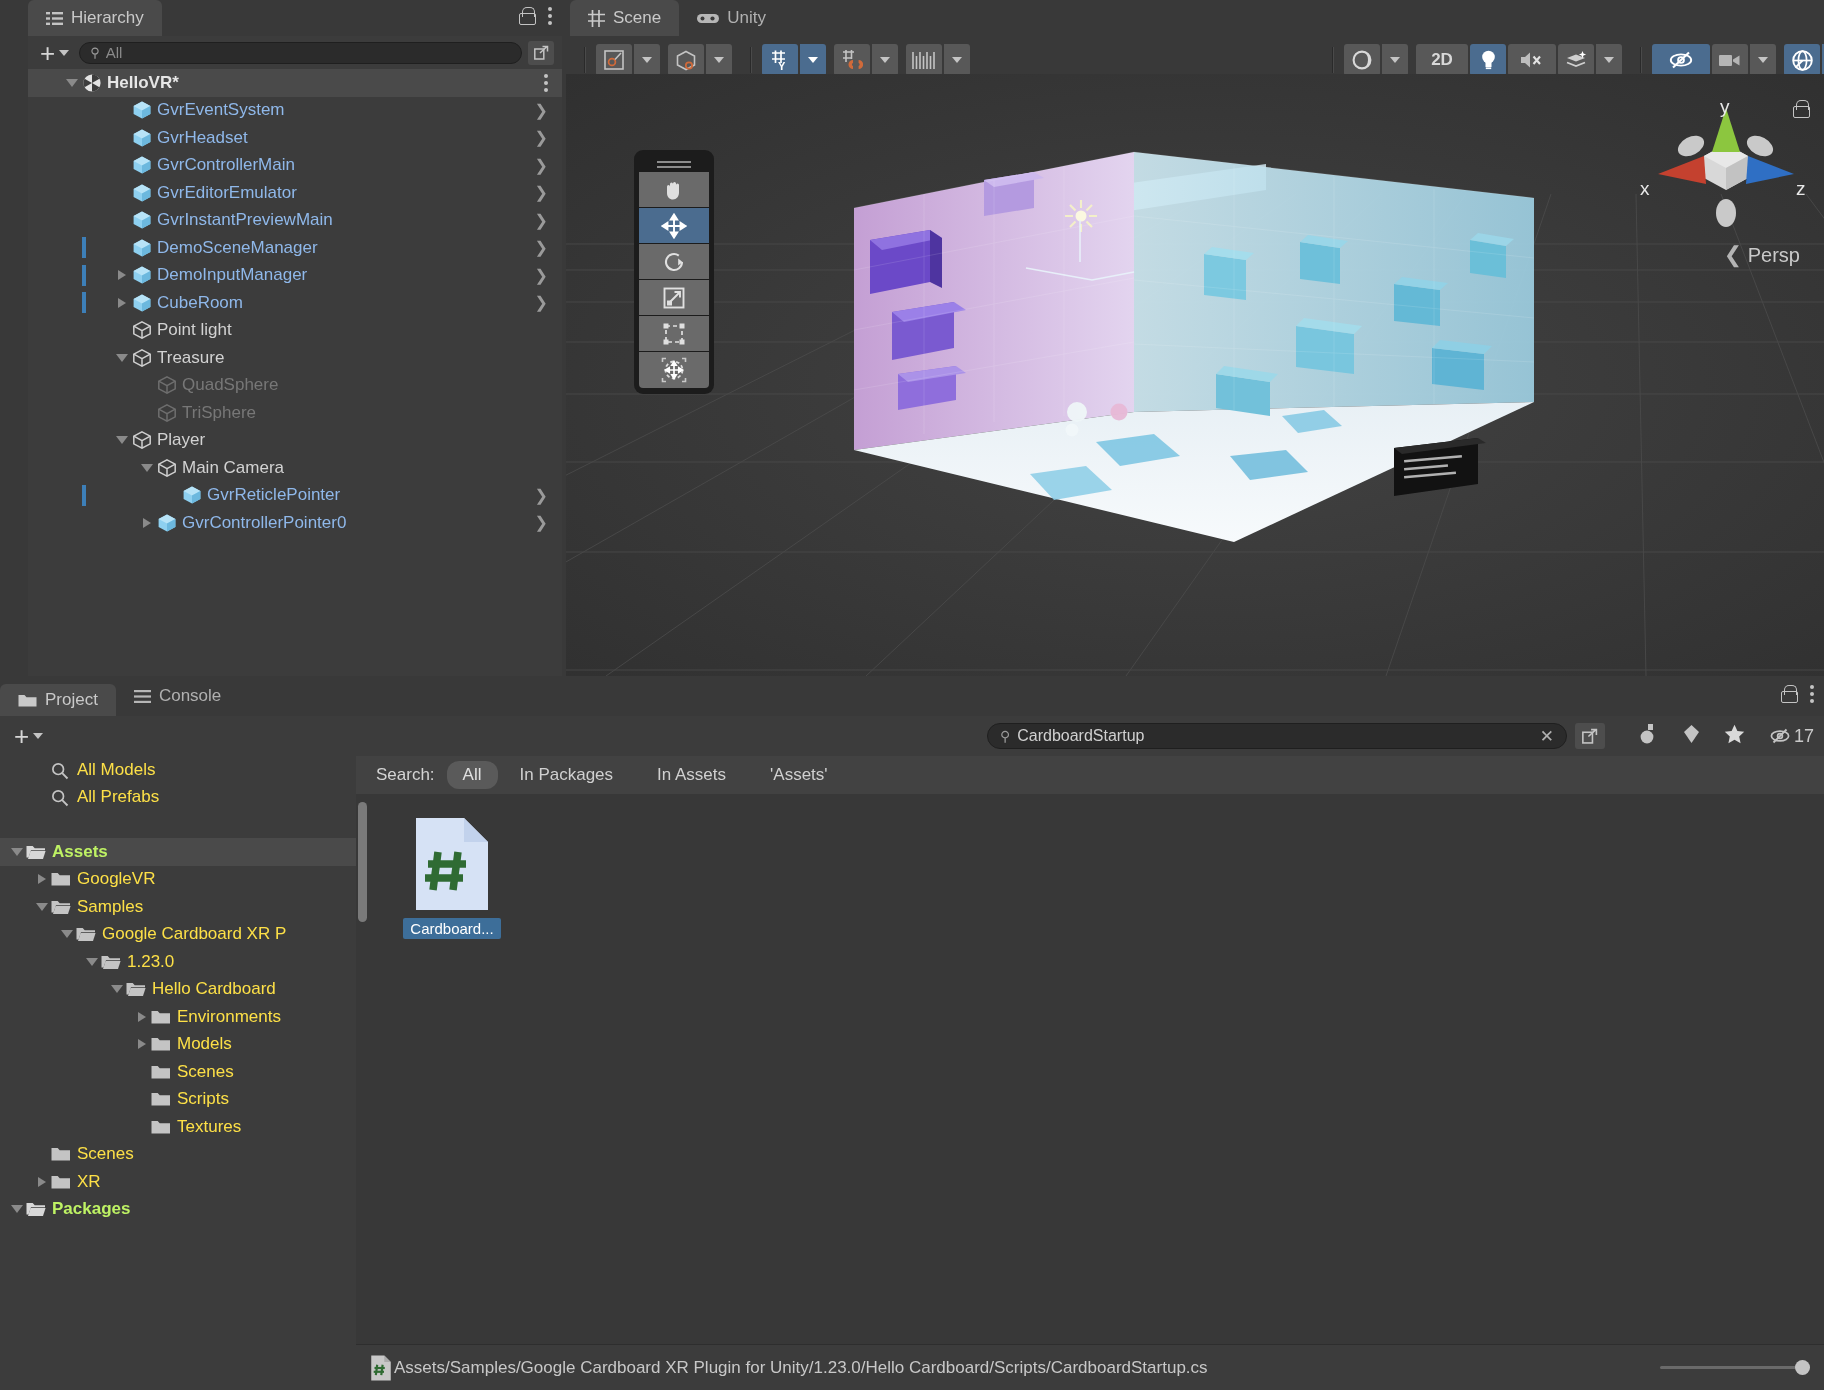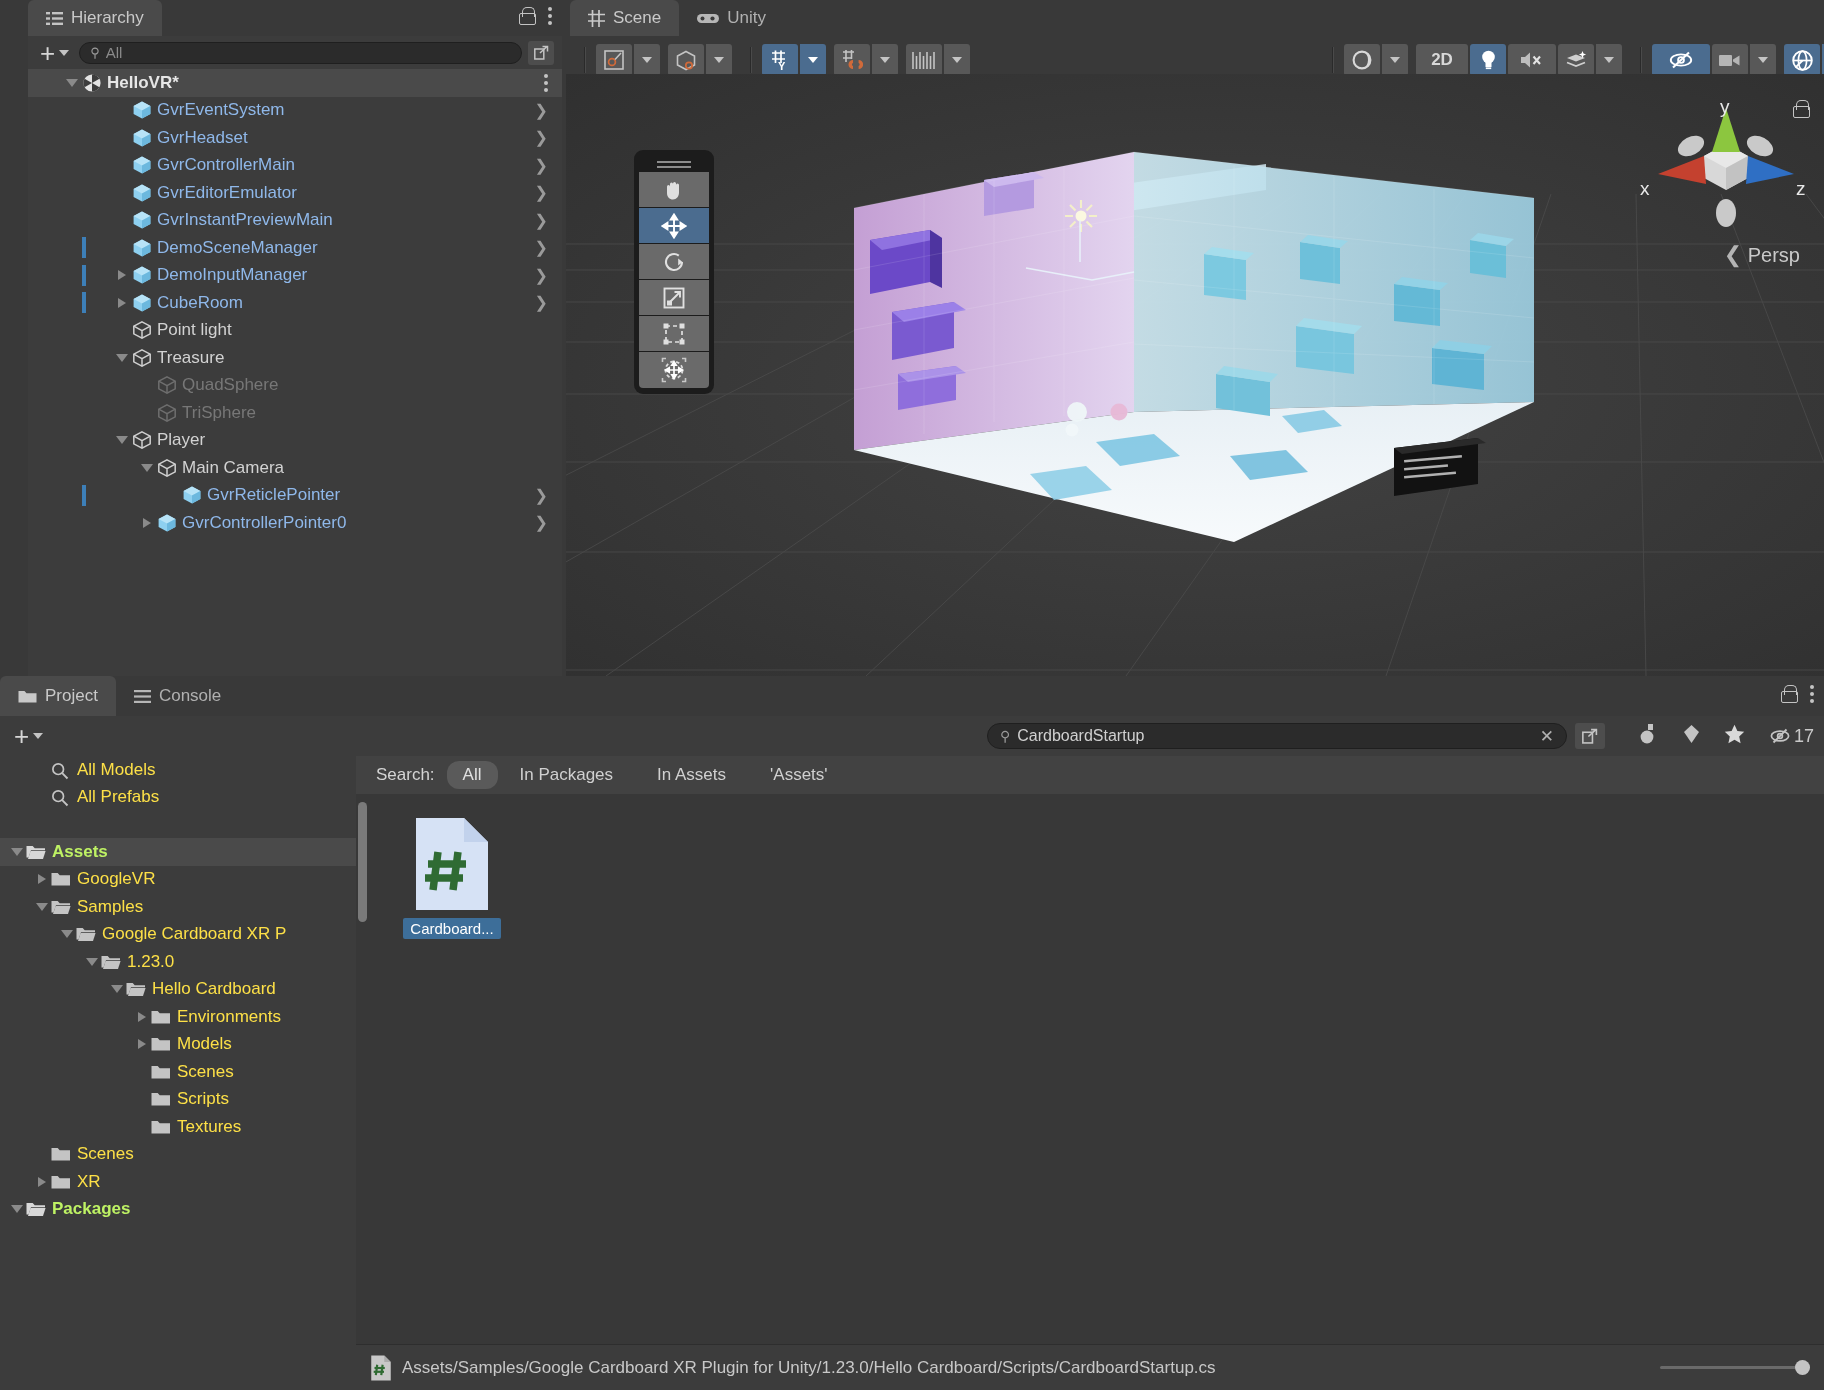--- a/index.html
+++ b/index.html
@@ -114,21 +114,21 @@
   .fchip{ padding:4px 16px; border-radius:12px; color:#e0e0e0; cursor:pointer; }
   .fchip.on{ background:#5a5a5a; }
   .fitem{ padding:0 22px; color:#d0d0d0; cursor:pointer; }
 
   .assetgrid{ padding:22px 0 0 44px; display:flex; flex-wrap:wrap; gap:20px; }
   .asset{ width:104px; display:flex; flex-direction:column; align-items:center; cursor:pointer; }
   .assetlabel{ margin-top:6px; background:#3d6e99; color:#fff; font-size:15px; padding:2px 7px;
      border-radius:2px; max-width:104px; overflow:hidden; white-space:nowrap; }
 
   #statusbar{ position:absolute; left:356px; right:0; bottom:0; height:46px; background:#3c3c3c;
-     display:flex; align-items:center; padding:0 14px; gap:10px; border-top:1px solid #2e2e2e;}
+     display:flex; align-items:center; padding:0 14px; gap:2px; border-top:1px solid #2e2e2e;}
   #statusbar .path{ font-size:17px; color:#c8c8c8; flex:1; }
   .slider{ width:150px; height:3px; background:#6a6a6a; border-radius:2px; position:relative; }
   .slider .knob{ position:absolute; right:0; top:-6px; width:15px; height:15px; border-radius:50%; background:#c4c4c4;}
 
   .scrollv{ position:absolute; width:9px; border-radius:5px; background:#6e6e6e; }
 </style>
 </head>
 <body>
 
 <div id="app">
@@ -784,21 +784,21 @@
       </div>
       <div id="persp">
         <span style="color:#b4b4b4;font-size:22px;">❮</span>
         <span>Persp</span>
       </div>
     </div>
   </div>
 
   <div id="project">
     <div class="ptabbar">
-      <div class="tab" style="height:40px;">
+      <div class="tab" style="height:32px;">
         <svg width="19" height="15" viewBox="0 0 19 15">
           <path d="M0.5 2 h6 l2 2.2 h10 v9.3 h-18 z" fill="#c9c9c9"></path>
         </svg>
         <span>Project</span>
       </div>
       <div class="tab inactive" style="height:40px;">
         <svg width="17" height="15" viewBox="0 0 17 15">
           <rect x="0" y="1" width="17" height="2.2" fill="#b6b6b6"></rect>
             <rect x="0" y="6.4" width="17" height="2.2" fill="#b6b6b6"></rect>
           <rect x="0" y="11.8" width="17" height="2.2" fill="#b6b6b6"></rect>

